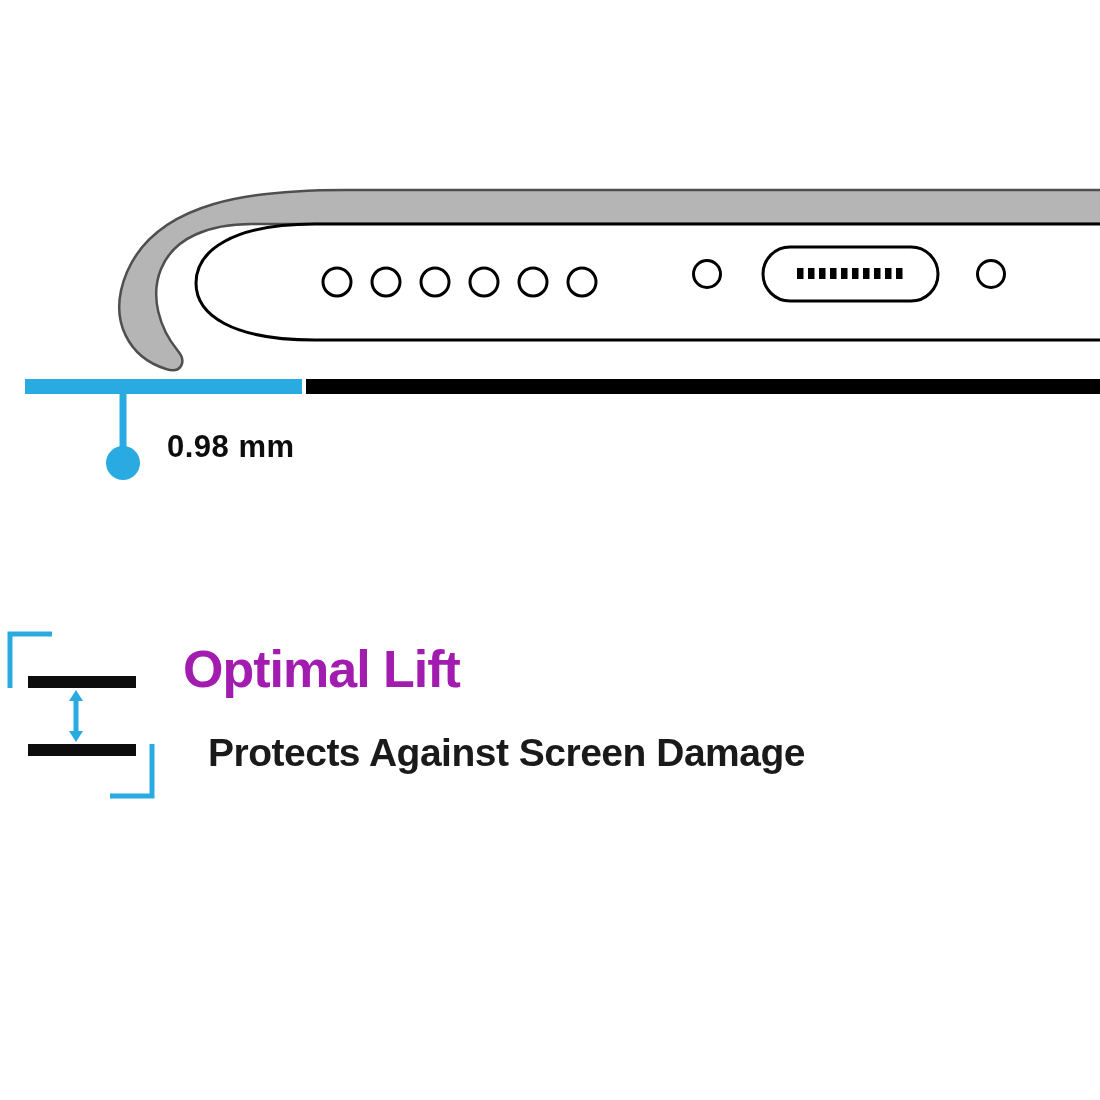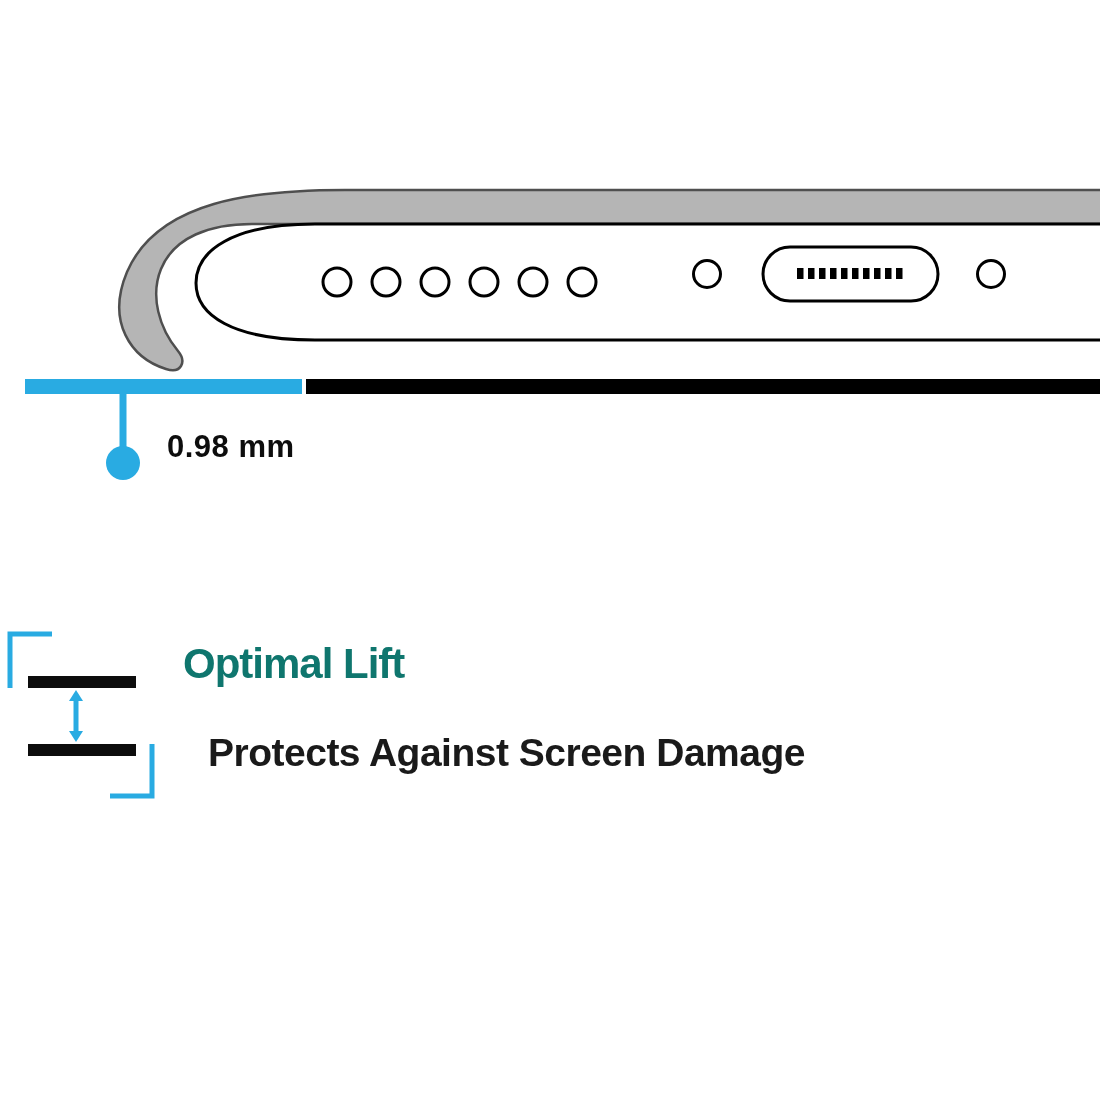--- a/index.html
+++ b/index.html
@@ -21,23 +21,23 @@
     top: 429px;
     font-size: 31px;
     font-weight: bold;
     color: #0d0d0d;
     letter-spacing: 0.5px;
     white-space: nowrap;
   }
   .feature-title {
     left: 183px;
     top: 643px;
-    font-size: 42px;
+    font-size: 52px;
     font-weight: bold;
-    color: #0f766e;
+    color: #a21caf;
     letter-spacing: -1px;
     line-height: 1;
     white-space: nowrap;
   }
   .feature-subtitle {
     left: 184px;
     top: 733px;
     font-size: 39px;
     font-weight: bold;
     color: #1a1a1a;

